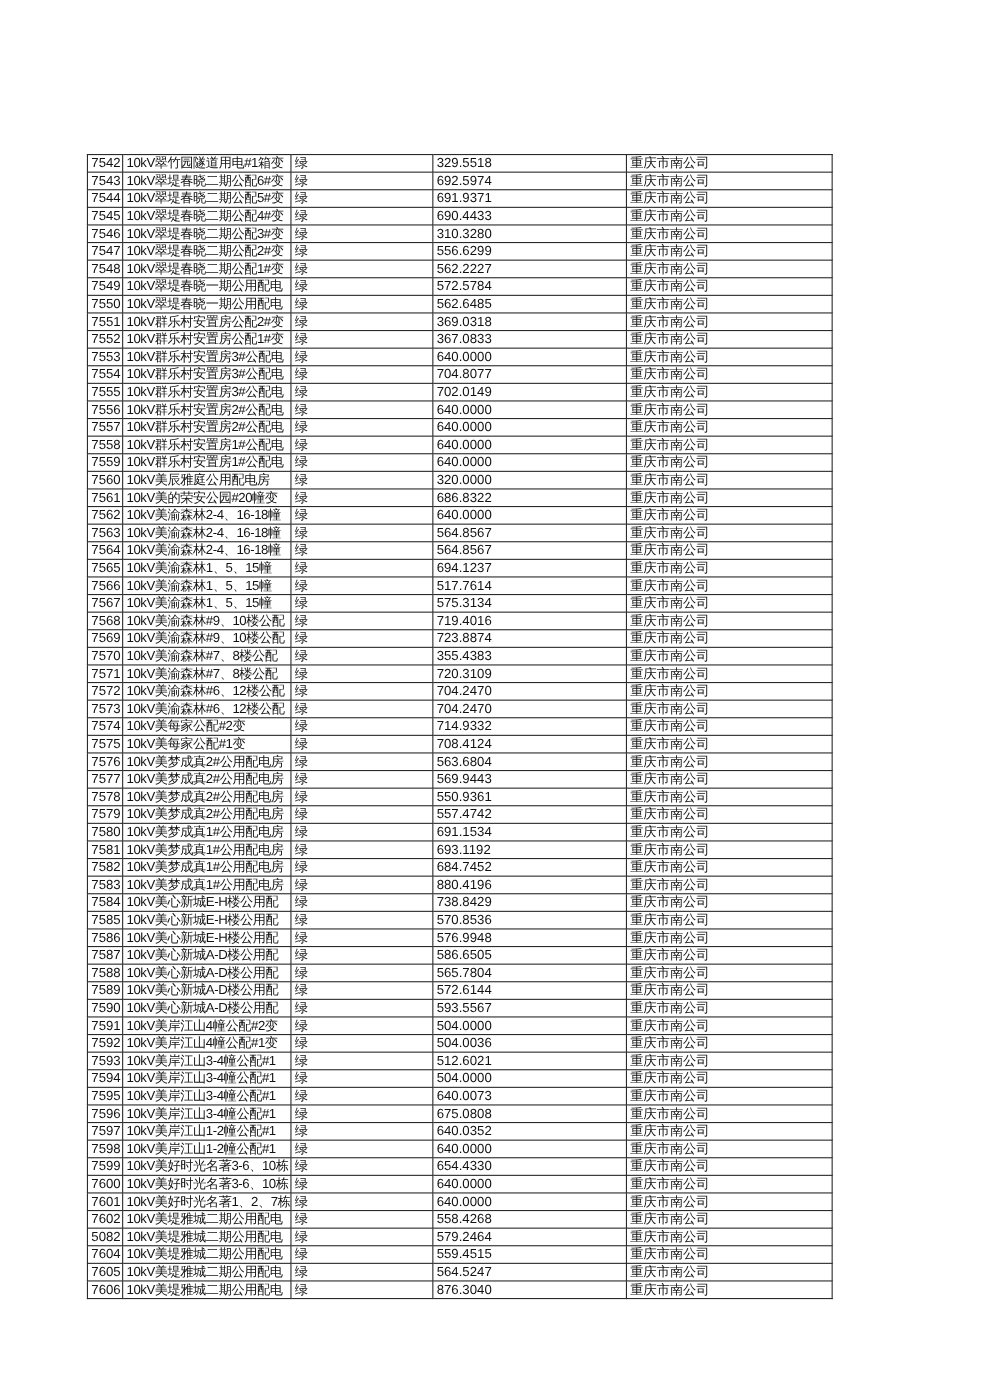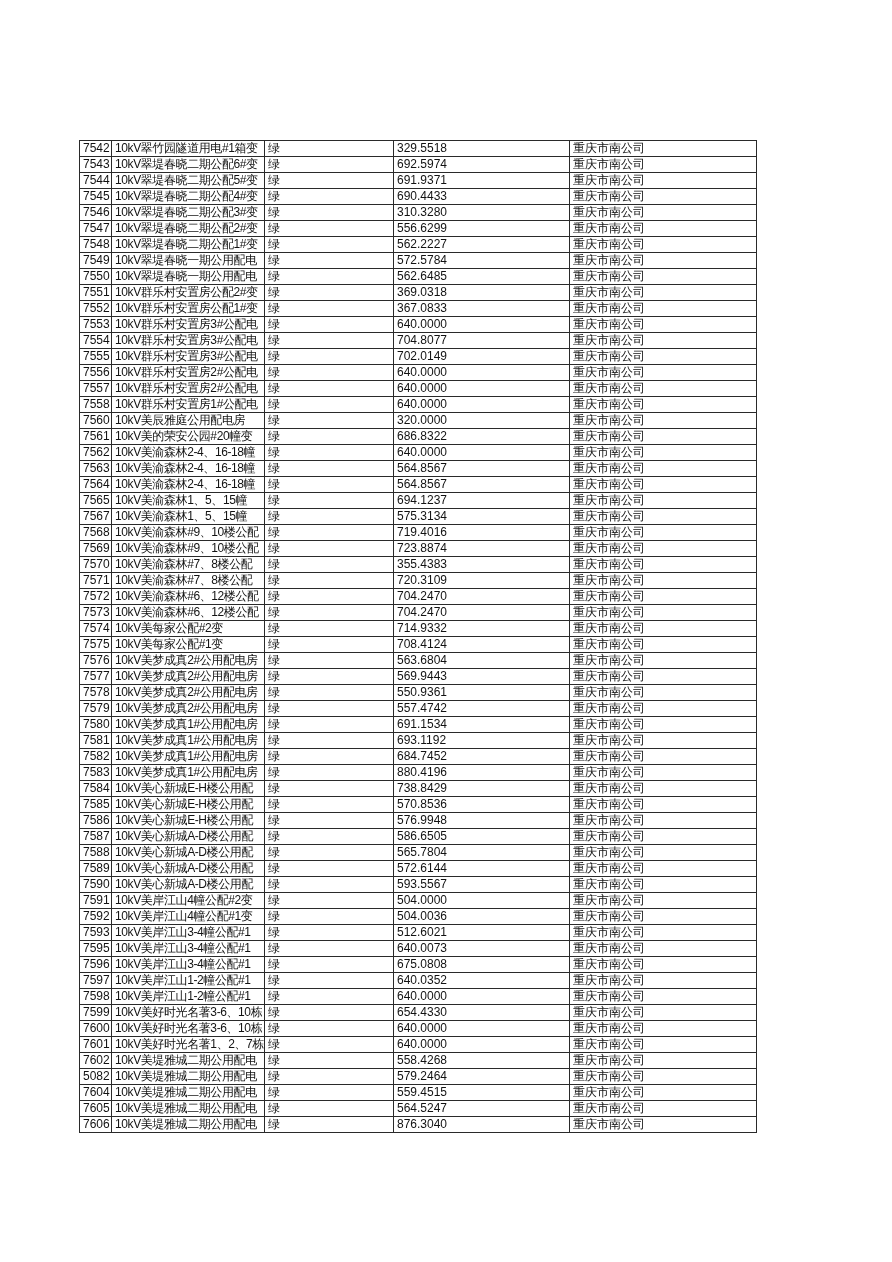--- a/index.html
+++ b/index.html
@@ -186,20 +186,27 @@
           <td class="col-company">重庆市南公司</td>
         </tr>
         <tr>
           <td class="col-id">7558</td>
           <td class="col-name">10kV群乐村安置房1#公配电</td>
           <td class="col-status">绿</td>
           <td class="col-value">640.0000</td>
           <td class="col-company">重庆市南公司</td>
         </tr>
         <tr>
+          <td class="col-id">7559</td>
+          <td class="col-name">10kV群乐村安置房1#公配电</td>
+          <td class="col-status">绿</td>
+          <td class="col-value">640.0000</td>
+          <td class="col-company">重庆市南公司</td>
+        </tr>
+        <tr>
           <td class="col-id">7560</td>
           <td class="col-name">10kV美辰雅庭公用配电房</td>
           <td class="col-status">绿</td>
           <td class="col-value">320.0000</td>
           <td class="col-company">重庆市南公司</td>
         </tr>
         <tr>
           <td class="col-id">7561</td>
           <td class="col-name">10kV美的荣安公园#20幢变</td>
           <td class="col-status">绿</td>
@@ -228,20 +235,27 @@
           <td class="col-company">重庆市南公司</td>
         </tr>
         <tr>
           <td class="col-id">7565</td>
           <td class="col-name">10kV美渝森林1、5、15幢</td>
           <td class="col-status">绿</td>
           <td class="col-value">694.1237</td>
           <td class="col-company">重庆市南公司</td>
         </tr>
         <tr>
+          <td class="col-id">7566</td>
+          <td class="col-name">10kV美渝森林1、5、15幢</td>
+          <td class="col-status">绿</td>
+          <td class="col-value">517.7614</td>
+          <td class="col-company">重庆市南公司</td>
+        </tr>
+        <tr>
           <td class="col-id">7567</td>
           <td class="col-name">10kV美渝森林1、5、15幢</td>
           <td class="col-status">绿</td>
           <td class="col-value">575.3134</td>
           <td class="col-company">重庆市南公司</td>
         </tr>
         <tr>
           <td class="col-id">7568</td>
           <td class="col-name">10kV美渝森林#9、10楼公配</td>
           <td class="col-status">绿</td>
@@ -414,20 +428,27 @@
           <td class="col-name">10kV美岸江山4幢公配#1变</td>
           <td class="col-status">绿</td>
           <td class="col-value">504.0036</td>
           <td class="col-company">重庆市南公司</td>
         </tr>
         <tr>
           <td class="col-id">7593</td>
           <td class="col-name">10kV美岸江山3-4幢公配#1</td>
           <td class="col-status">绿</td>
           <td class="col-value">512.6021</td>
+          <td class="col-company">重庆市南公司</td>
+        </tr>
+        <tr>
+          <td class="col-id">7594</td>
+          <td class="col-name">10kV美岸江山3-4幢公配#1</td>
+          <td class="col-status">绿</td>
+          <td class="col-value">504.0000</td>
           <td class="col-company">重庆市南公司</td>
         </tr>
         <tr>
           <td class="col-id">7595</td>
           <td class="col-name">10kV美岸江山3-4幢公配#1</td>
           <td class="col-status">绿</td>
           <td class="col-value">640.0073</td>
           <td class="col-company">重庆市南公司</td>
         </tr>
         <tr>

